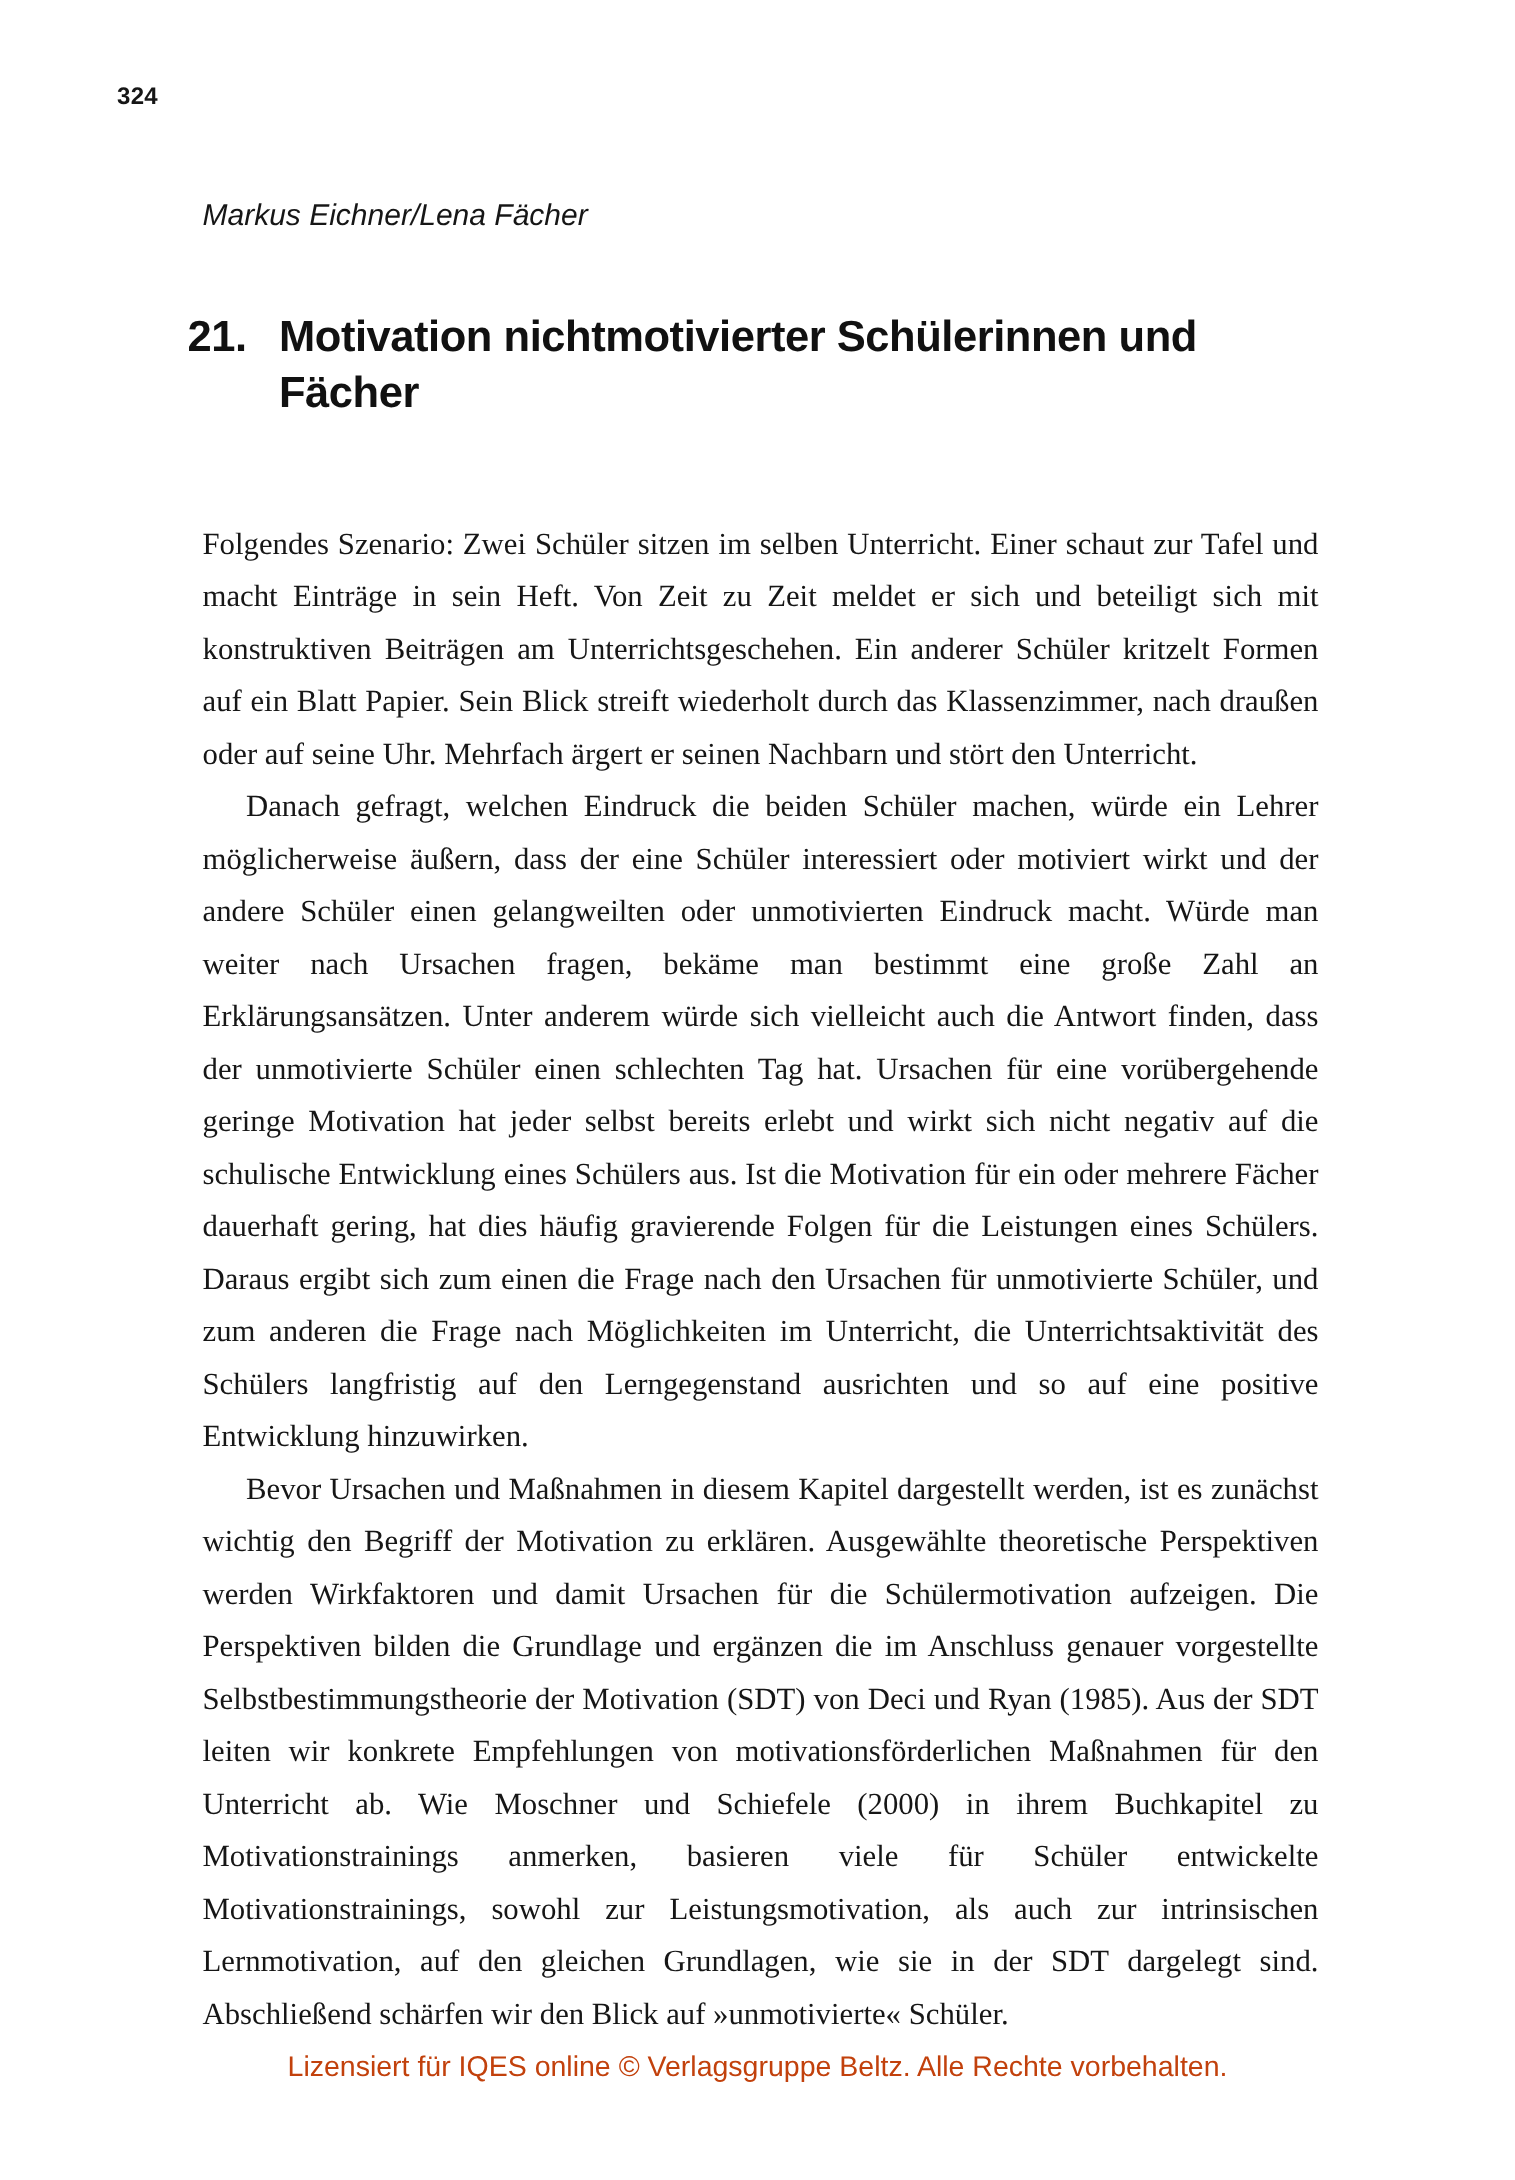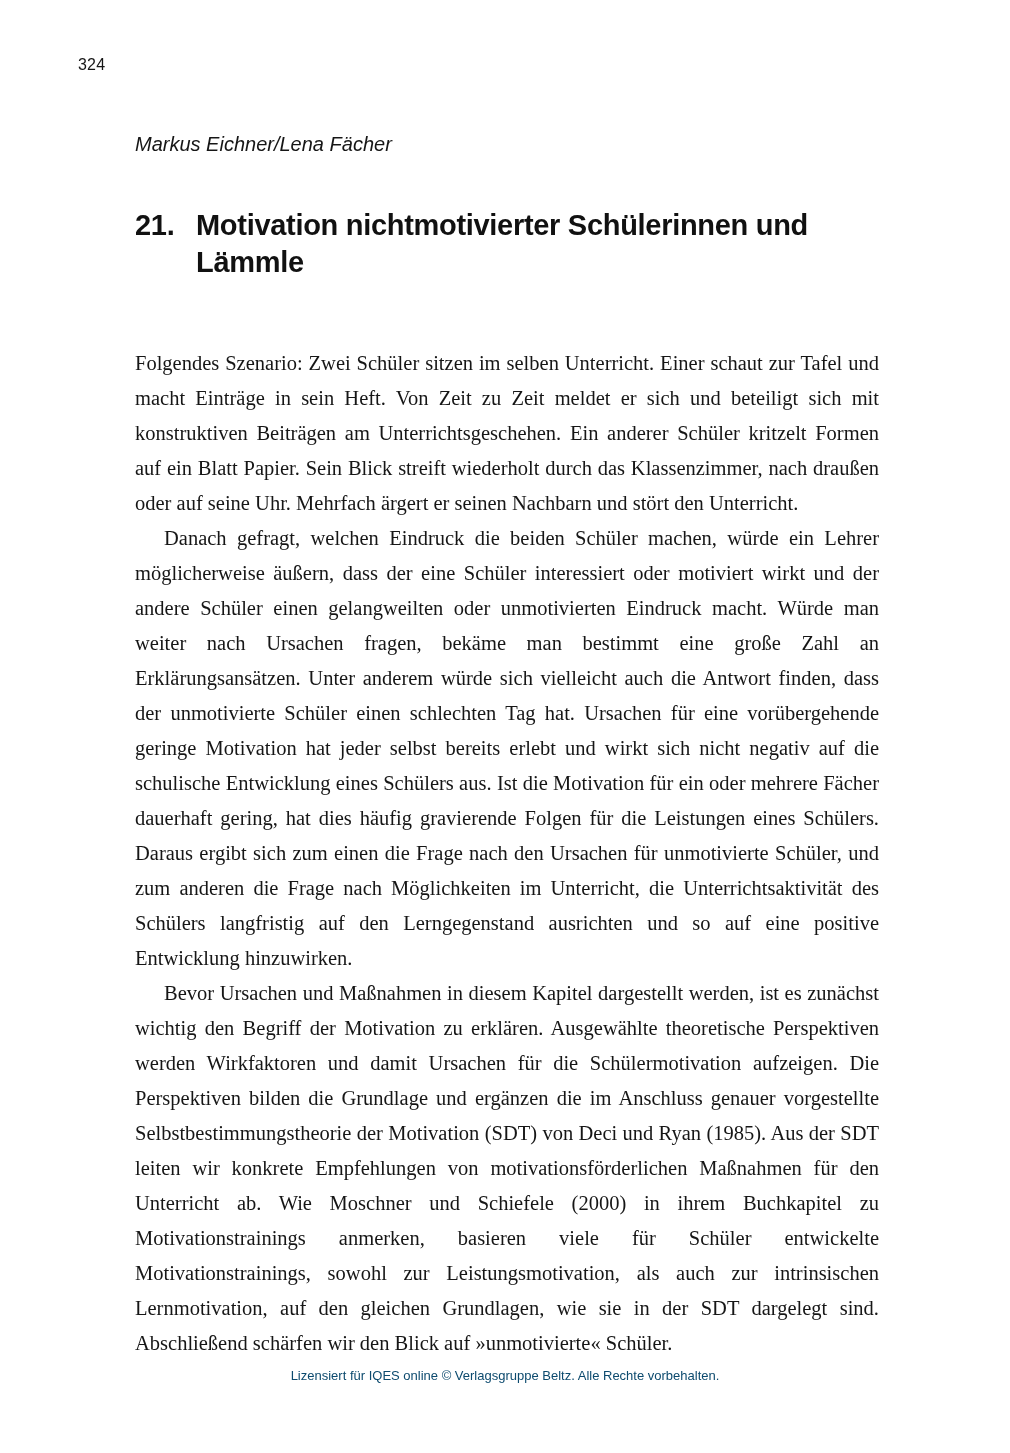--- a/index.html
+++ b/index.html
@@ -14,38 +14,38 @@
     background: #ffffff;
     overflow: hidden;
     font-family: "Liberation Serif", serif;
     color: #161616;
   }
   .page-number {
     position: absolute;
     left: 78px;
     top: 56px;
     font-family: "Liberation Sans", sans-serif;
-    font-weight: normal;
+    font-weight: bold;
     font-size: 16px;
     letter-spacing: 0.2px;
     color: #161616;
     text-align: center;
   }
   .authors {
     position: absolute;
     left: 135px;
     top: 133px;
     font-family: "Liberation Sans", sans-serif;
     font-style: italic;
     font-size: 20px;
     color: #161616;
   }
   .chapter-heading {
     position: absolute;
-    left: 135px;
+    left: 125px;
     top: 188px;
     width: 760px;
     display: flex;
     font-family: "Liberation Sans", sans-serif;
     font-weight: bold;
     font-size: 29px;
     line-height: 37px;
     letter-spacing: -0.3px;
     color: #111111;
   }
@@ -73,36 +73,36 @@
   .body-text p + p {
     text-indent: 29px;
   }
   .footer {
     position: absolute;
     left: 0;
     top: 1368px;
     width: 1010px;
     text-align: center;
     font-family: "Liberation Sans", sans-serif;
-    font-size: 13px;
-    color: #0c4a6e;
+    font-size: 19px;
+    color: #c2410c;
   }
 </style>
 </head>
 <body>
 
 <div class="page">
 
   <div class="page-number">324</div>
 
   <div class="authors">Markus Eichner/Lena Fächer</div>
 
   <h1 class="chapter-heading">
     <span class="chapter-number">21.</span>
-    <span class="chapter-title">Motivation nichtmotivierter Schülerinnen und Lämmle</span>
+    <span class="chapter-title">Motivation nichtmotivierter Schülerinnen und Fächer</span>
   </h1>
 
   <div class="body-text">
     <p>Folgendes Szenario: Zwei Schüler sitzen im selben Unterricht. Einer schaut zur Tafel und macht Einträge in sein Heft. Von Zeit zu Zeit meldet er sich und beteiligt sich mit konstruktiven Beiträgen am Unterrichtsgeschehen. Ein anderer Schüler kritzelt Formen auf ein Blatt Papier. Sein Blick streift wiederholt durch das Klassenzimmer, nach draußen oder auf seine Uhr. Mehrfach ärgert er seinen Nachbarn und stört den Unterricht.</p>
     <p>Danach gefragt, welchen Eindruck die beiden Schüler machen, würde ein Lehrer möglicherweise äußern, dass der eine Schüler interessiert oder motiviert wirkt und der andere Schüler einen gelangweilten oder unmotivierten Eindruck macht. Würde man weiter nach Ursachen fragen, bekäme man bestimmt eine große Zahl an Erklärungsansätzen. Unter anderem würde sich vielleicht auch die Antwort finden, dass der unmotivierte Schüler einen schlechten Tag hat. Ursachen für eine vorübergehende geringe Motivation hat jeder selbst bereits erlebt und wirkt sich nicht negativ auf die schulische Entwicklung eines Schülers aus. Ist die Motivation für ein oder mehrere Fächer dauerhaft gering, hat dies häufig gravierende Folgen für die Leistungen eines Schülers. Daraus ergibt sich zum einen die Frage nach den Ursachen für unmotivierte Schüler, und zum anderen die Frage nach Möglichkeiten im Unterricht, die Unterrichtsaktivität des Schülers langfristig auf den Lerngegenstand ausrichten und so auf eine positive Entwicklung hinzuwirken.</p>
     <p>Bevor Ursachen und Maßnahmen in diesem Kapitel dargestellt werden, ist es zunächst wichtig den Begriff der Motivation zu erklären. Ausgewählte theoretische Perspektiven werden Wirkfaktoren und damit Ursachen für die Schülermotivation aufzeigen. Die Perspektiven bilden die Grundlage und ergänzen die im Anschluss genauer vorgestellte Selbstbestimmungstheorie der Motivation (SDT) von Deci und Ryan (1985). Aus der SDT leiten wir konkrete Empfehlungen von motivationsförderlichen Maßnahmen für den Unterricht ab. Wie Moschner und Schiefele (2000) in ihrem Buchkapitel zu Motivationstrainings anmerken, basieren viele für Schüler entwickelte Motivationstrainings, sowohl zur Leistungsmotivation, als auch zur intrinsischen Lernmotivation, auf den gleichen Grundlagen, wie sie in der SDT dargelegt sind. Abschließend schärfen wir den Blick auf »unmotivierte« Schüler.</p>
   </div>
 
   <div class="footer">Lizensiert für IQES online © Verlagsgruppe Beltz. Alle Rechte vorbehalten.</div>
 

